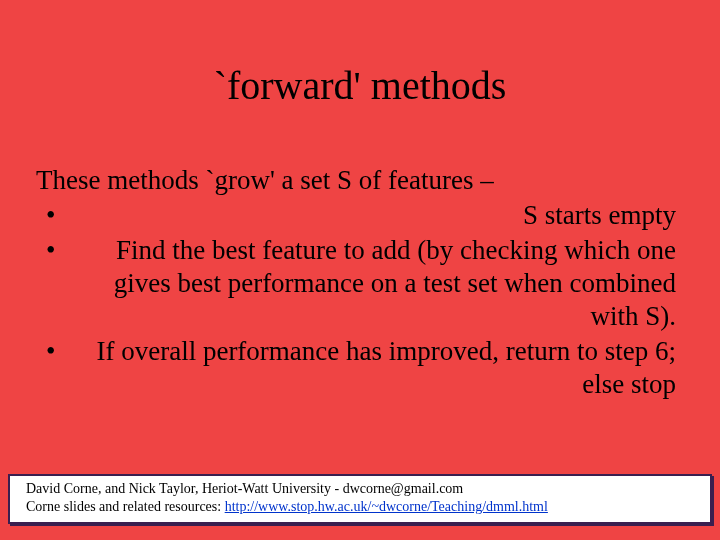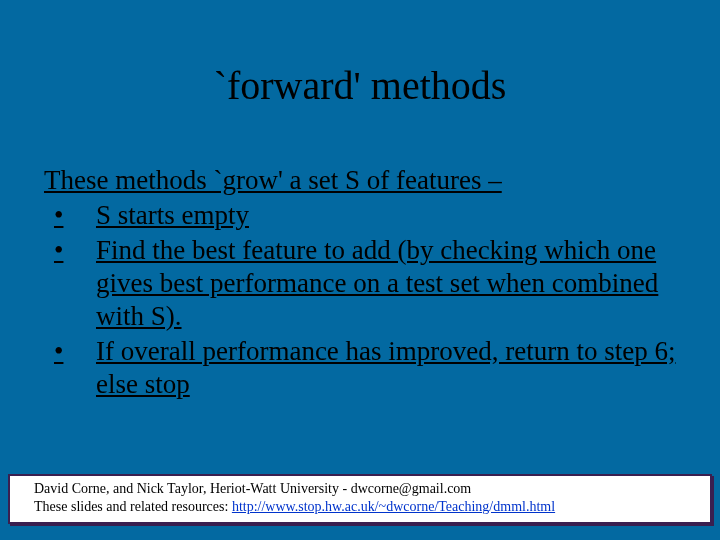--- a/index.html
+++ b/index.html
@@ -9,68 +9,68 @@
       font-family: "Times New Roman", Times, serif;
       color: #000;
       background: #fff;
       position: relative;
       overflow: hidden;
     }
     .slide {
       width: 720px;
       height: 540px;
       position: relative;
-      background: #0369a1;
+      background: #ef4444;
     }
     .title {
       position: absolute;
       top: 62px;
       left: 0;
       right: 0;
       text-align: center;
       font-size: 40px;
       font-weight: normal;
     }
     .body-text {
       position: absolute;
       top: 164px;
-      left: 44px;
+      left: 36px;
       right: 44px;
       font-size: 27px;
       line-height: 1.22;
-      text-decoration: underline;
     }
     .intro {
       margin-bottom: 2px;
     }
     .bullets {
       list-style: none;
       padding-left: 0;
     }
     .bullets li {
       display: flex;
       align-items: flex-start;
       margin-bottom: 2px;
     }
     .bullets li .dot {
       flex: 0 0 52px;
       padding-left: 10px;
       font-size: 27px;
     }
     .bullets li .txt {
       flex: 1;
+      text-align: right;
     }
     .footer-box {
       position: absolute;
       left: 8px;
       right: 8px;
       bottom: 16px;
       border: 2px solid #3a1f4f;
       box-shadow: 2px 2px 0 #3a1f4f;
-      padding: 4px 6px 6px 24px;
+      padding: 4px 6px 6px 16px;
       font-size: 14px;
       line-height: 1.3;
       background: #fff;
     }
     .footer-box a {
       color: #0033cc;
       text-decoration: underline;
     }
   </style>
 </head>
@@ -93,16 +93,16 @@
       <li>
         <span class="dot">•</span>
         <span class="txt">If overall performance has improved, return to step 6; else stop</span>
       </li>
     </ul>
   </div>
 
   <div class="footer-box">
     <div>David Corne, and Nick Taylor,  Heriot-Watt University  -  dwcorne@gmail.com</div>
     <div>
-      <span>These slides and related resources:   </span><a href="#">http://www.stop.hw.ac.uk/~dwcorne/Teaching/dmml.html</a>
+      <span>Corne slides and related resources:   </span><a href="#">http://www.stop.hw.ac.uk/~dwcorne/Teaching/dmml.html</a>
     </div>
   </div>
 </div>
 
 </body></html>

